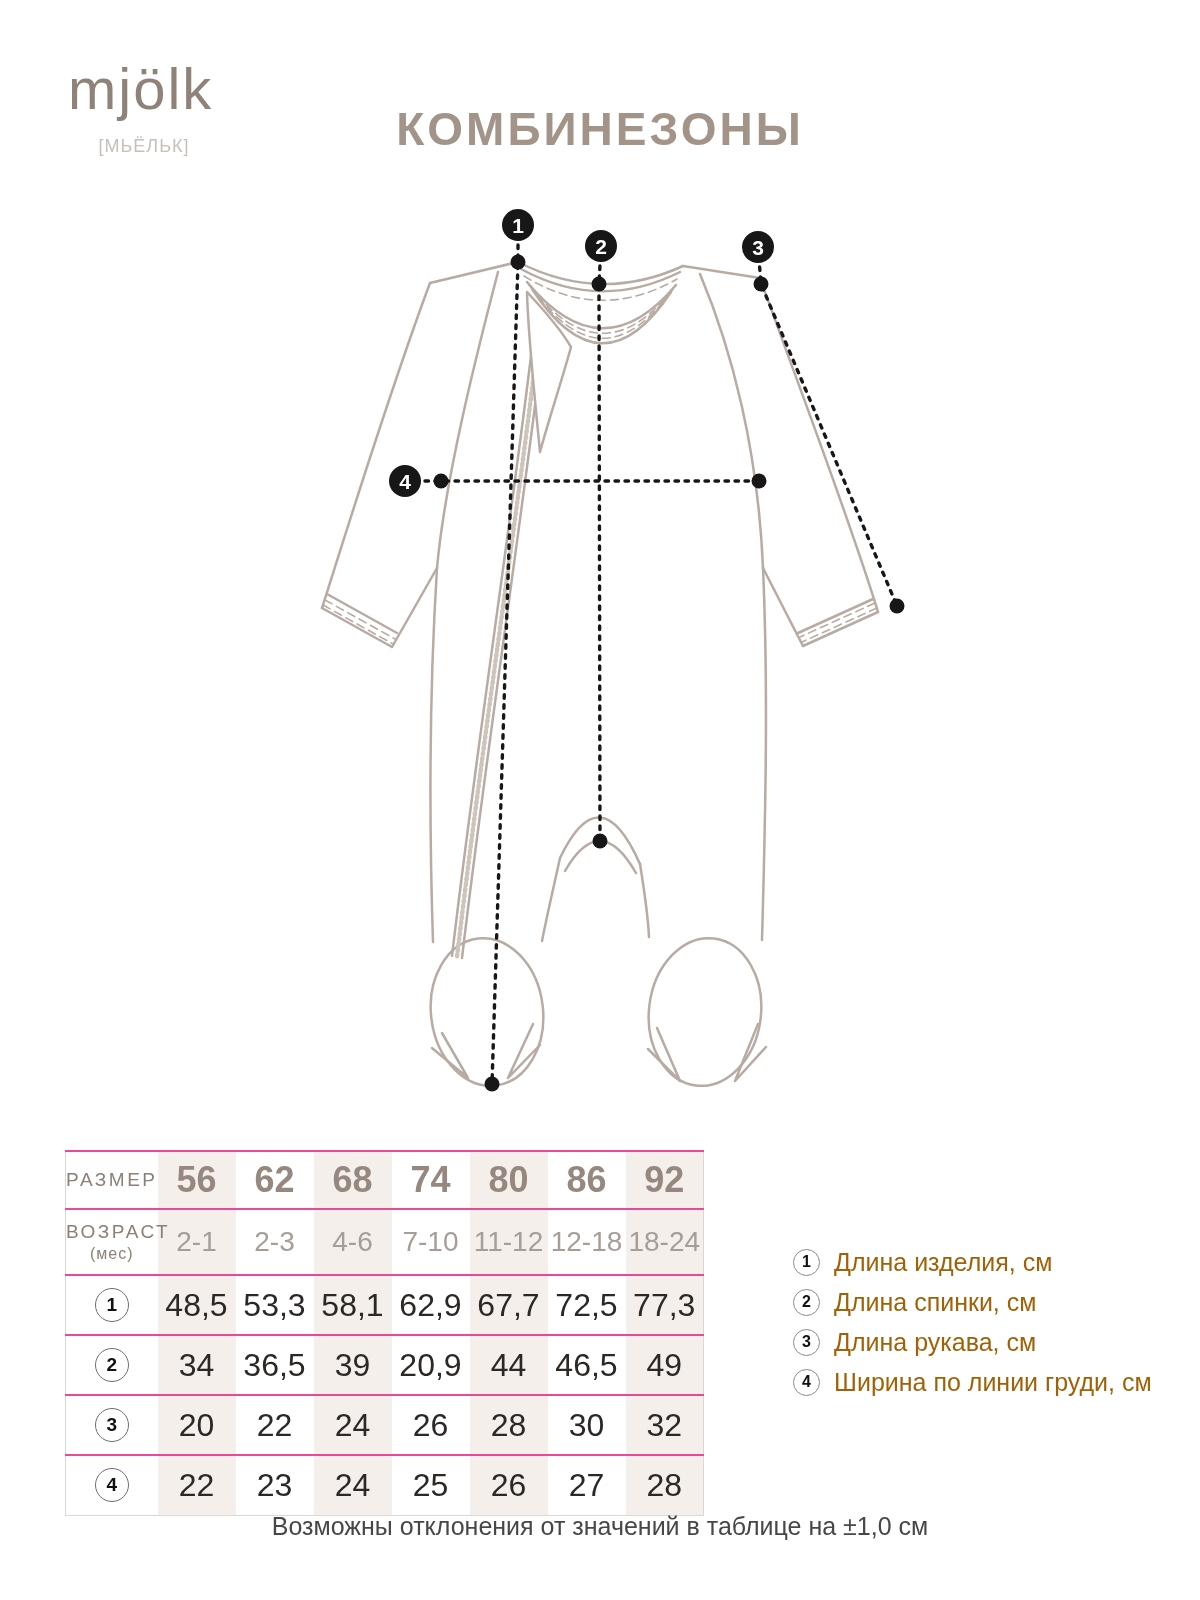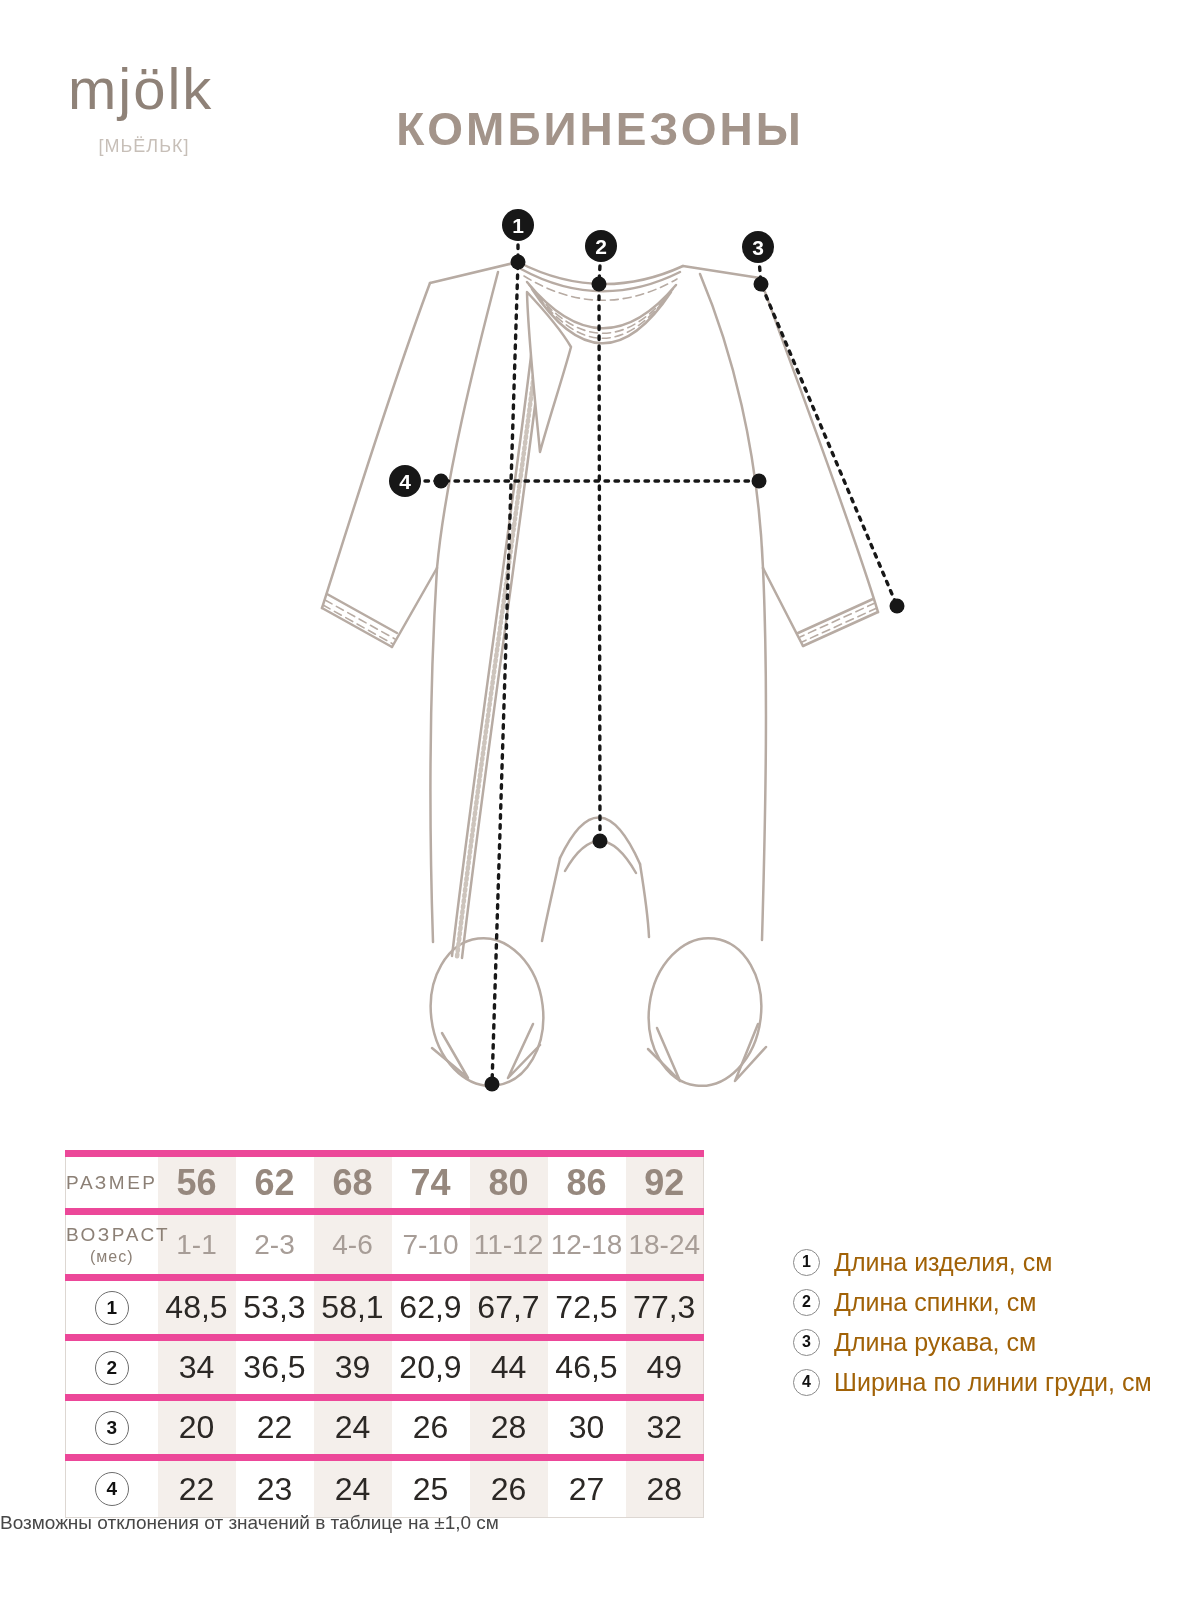--- a/index.html
+++ b/index.html
@@ -17,21 +17,21 @@
   .title-main{font-size:46px;font-weight:700;letter-spacing:3px;line-height:1.1;}
   .title-sub{font-size:38px;font-weight:400;letter-spacing:5px;margin-top:2px;}
 
   
   .diagram{left:280px;top:200px;width:640px;height:910px;}
   .stitch{stroke-dasharray:8 5;stroke-width:1.6;}
 
   
   .size-table{left:65px;top:1150px;width:638px;border-collapse:collapse;table-layout:fixed;
               border:1px solid #ddd7d2;}
-  .size-table td,.size-table th{padding:0;text-align:center;vertical-align:middle;border-top:7px solid #ec4899;}
+  .size-table td,.size-table th{padding:0;text-align:center;vertical-align:middle;border-top:2px solid #ec4899;}
   .col-label{width:92px;}
   .col-data{width:78px;}
   tr.r-size{height:58px;}
   tr.r-age{height:66px;}
   tr.r-data{height:60px;}
   .cell-tint{background:#f4efeb;}
   .lbl{font-size:19px;letter-spacing:2.5px;color:#8c8076;font-weight:400;}
   .lbl-sub{font-size:16px;letter-spacing:1px;color:#8c8076;margin-top:2px;}
   .size-num{font-size:36px;font-weight:700;color:#96887e;}
   .age-val{font-size:28px;font-weight:400;color:#a79d97;}
@@ -42,21 +42,21 @@
      font-weight:700;color:#111;background:#fff;box-sizing:border-box;}
   .c-lg{width:34px;height:34px;border:1.5px solid #6e6e6e;font-size:19px;}
   .c-sm{width:27px;height:27px;border:1.4px solid #8a8a8a;font-size:16px;flex:0 0 27px;}
 
   
   .legend{left:793px;top:1242px;width:380px;}
   .legend-item{display:flex;align-items:center;gap:14px;height:40px;}
   .legend-label{font-size:25px;color:#a16207;}
 
   
-  .footnote{left:0;top:1512px;width:1200px;text-align:left;font-size:19px;color:#474747;}
+  .footnote{left:0;top:1512px;width:1200px;text-align:center;font-size:25px;color:#474747;}
 </style>
 </head>
 <body>
 
 <div class="abs logo-block">
   <div class="logo-word">mjölk</div>
   <div class="logo-sub">[МЬЁЛЬК]</div>
 </div>
 
 <div class="abs title-block">
@@ -180,21 +180,21 @@
         <th class="size-num">74</th>
         <th class="size-num cell-tint">80</th>
         <th class="size-num">86</th>
         <th class="size-num cell-tint">92</th>
       </tr>
       <tr class="r-age">
         <th class="lbl">
           <div>ВОЗРАСТ</div>
           <div class="lbl-sub">(мес)</div>
         </th>
-        <td class="age-val cell-tint">1-1</td>
+        <td class="age-val cell-tint">2-1</td>
         <td class="age-val">2-3</td>
         <td class="age-val cell-tint">4-6</td>
         <td class="age-val">7-10</td>
         <td class="age-val cell-tint">11-12</td>
         <td class="age-val">12-18</td>
         <td class="age-val cell-tint">18-24</td>
       </tr>
       <tr class="r-data">
         <th><span class="c c-lg">1</span></th>
         <td class="data-val cell-tint">48,5</td>

